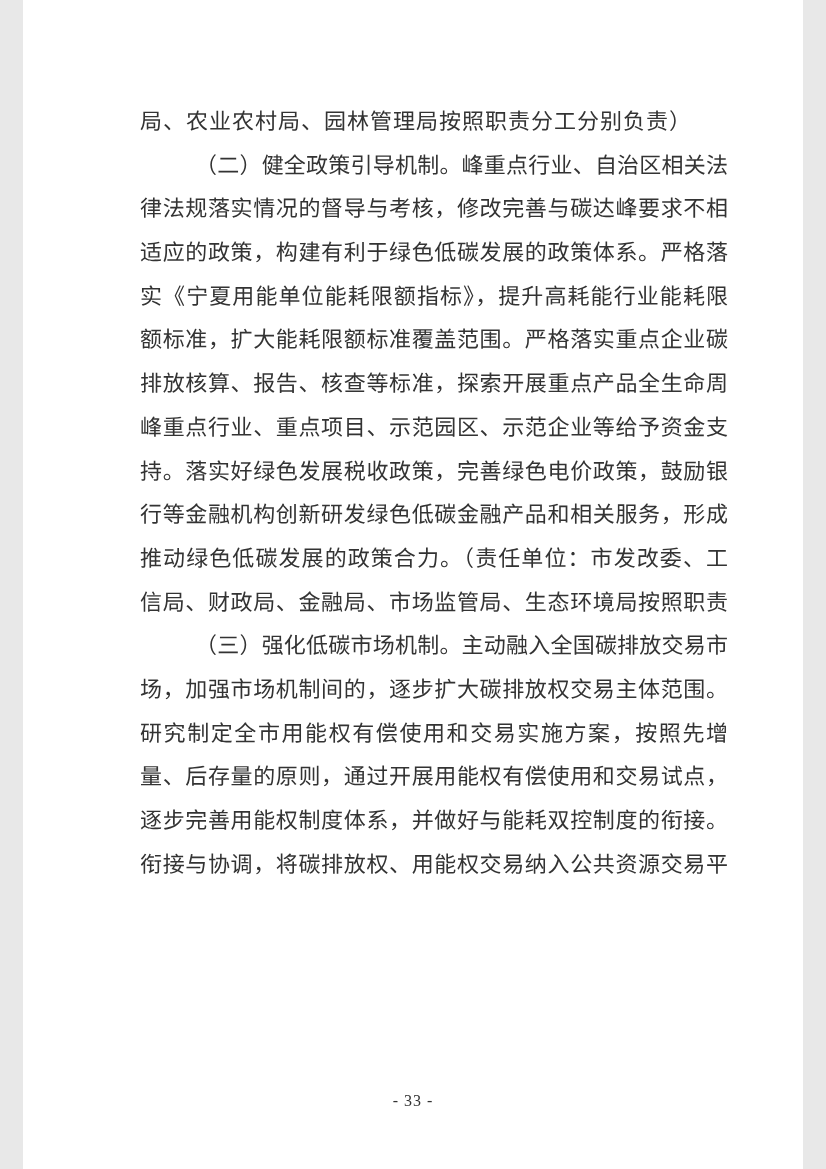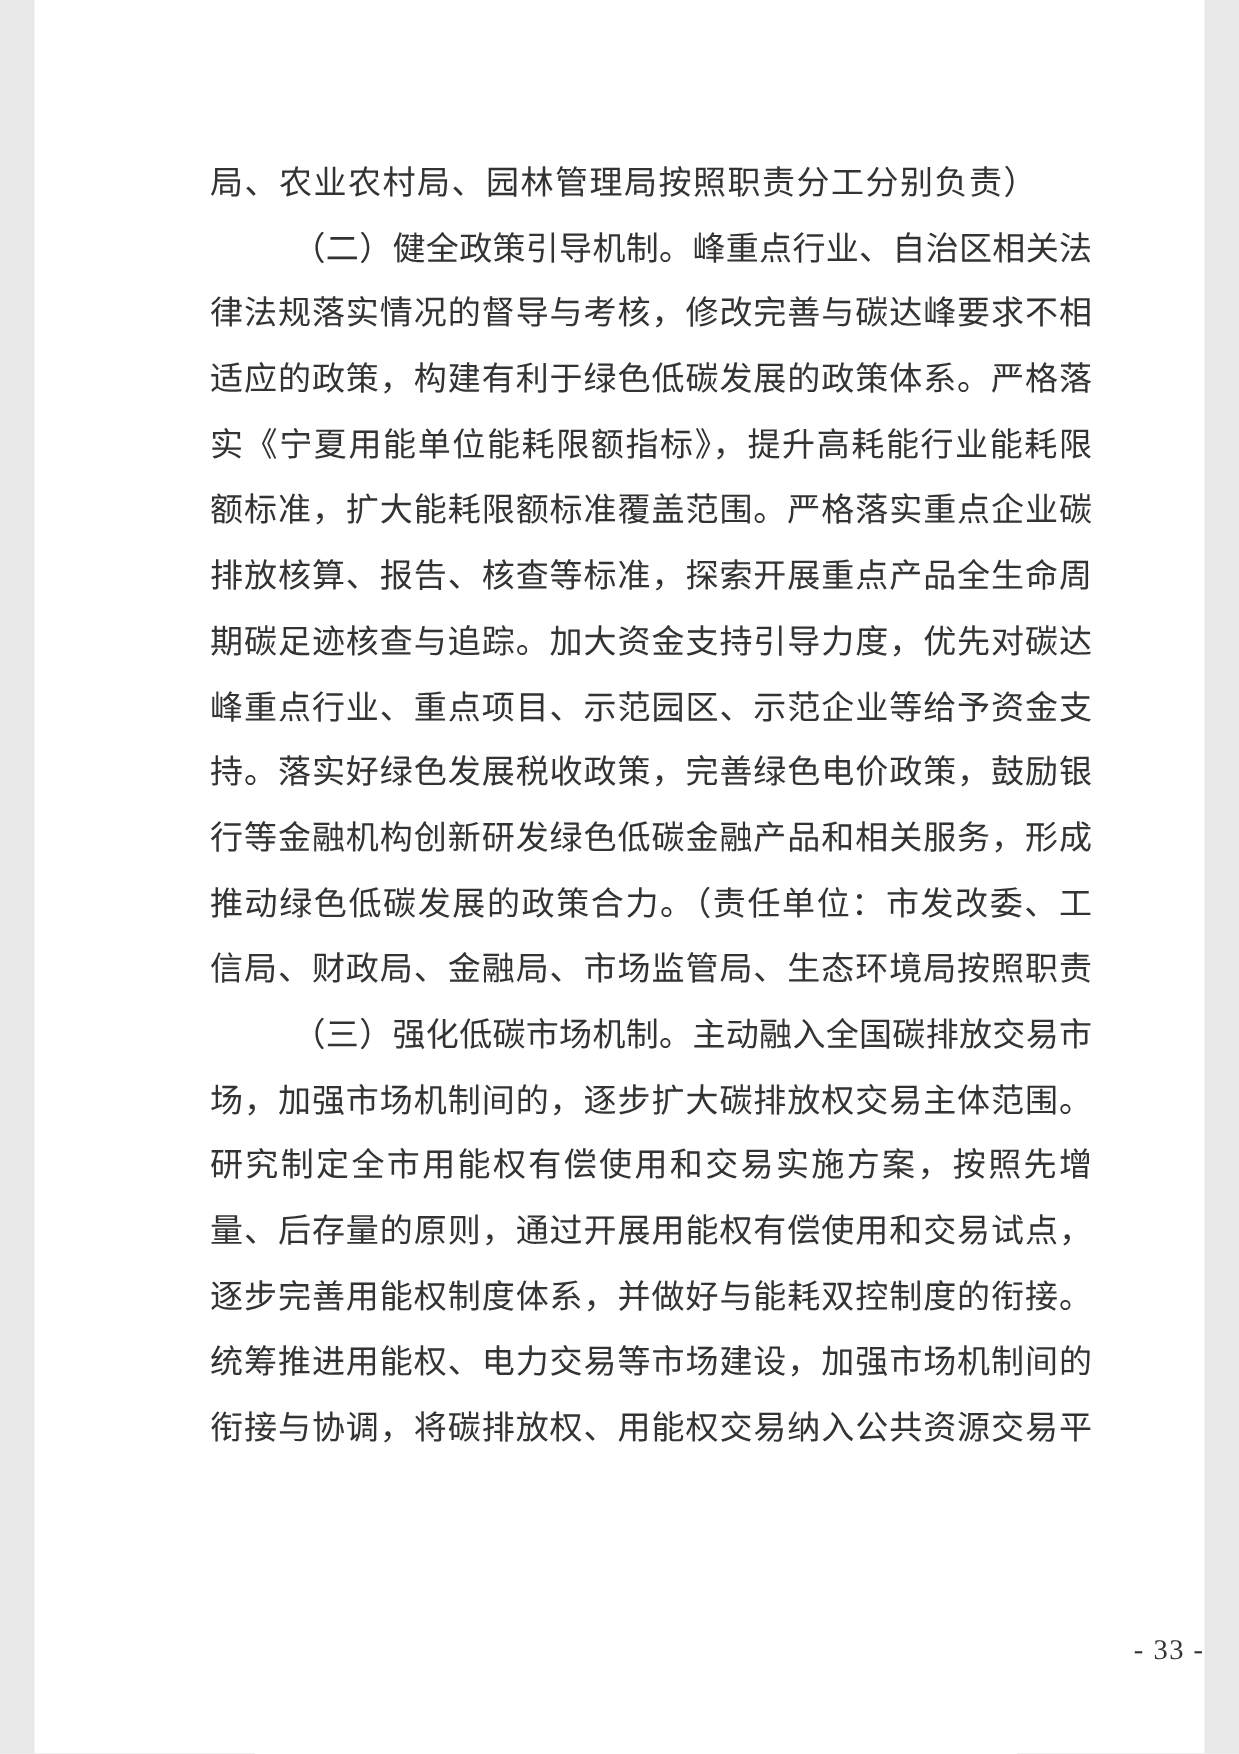--- a/index.html
+++ b/index.html
@@ -40,46 +40,44 @@
     .line.indent {
       padding-left: 55px;
     }
     .page-number {
       position: absolute;
       top: 1089px;
       left: 0;
       width: 100%;
       height: 24px;
       line-height: 24px;
-      text-align: right;
-      font-size: 19px;
+      text-align: center;
+      font-size: 16px;
       color: #333333;
       letter-spacing: 1px;
     }
   </style>
 </head>
 <body>
 
 <div class="page">
   <div class="text-block">
     <div class="line">局、农业农村局、园林管理局按照职责分工分别负责）</div>
     <div class="line just indent">（二）健全政策引导机制。峰重点行业、自治区相关法</div>
     <div class="line just">律法规落实情况的督导与考核，修改完善与碳达峰要求不相</div>
     <div class="line just">适应的政策，构建有利于绿色低碳发展的政策体系。严格落</div>
     <div class="line just">实《宁夏用能单位能耗限额指标》，提升高耗能行业能耗限</div>
     <div class="line just">额标准，扩大能耗限额标准覆盖范围。严格落实重点企业碳</div>
     <div class="line just">排放核算、报告、核查等标准，探索开展重点产品全生命周</div>
-    <div class="line just">期碳足迹核查与追踪。加大资金支持引导力度，优先对碳达</div>
     <div class="line just">峰重点行业、重点项目、示范园区、示范企业等给予资金支</div>
     <div class="line just">持。落实好绿色发展税收政策，完善绿色电价政策，鼓励银</div>
     <div class="line just">行等金融机构创新研发绿色低碳金融产品和相关服务，形成</div>
     <div class="line just">推动绿色低碳发展的政策合力。（责任单位：市发改委、工</div>
     <div class="line just">信局、财政局、金融局、市场监管局、生态环境局按照职责</div>
     <div class="line just indent">（三）强化低碳市场机制。主动融入全国碳排放交易市</div>
     <div class="line just">场，加强市场机制间的，逐步扩大碳排放权交易主体范围。</div>
     <div class="line just">研究制定全市用能权有偿使用和交易实施方案，按照先增</div>
     <div class="line just">量、后存量的原则，通过开展用能权有偿使用和交易试点，</div>
     <div class="line just">逐步完善用能权制度体系，并做好与能耗双控制度的衔接。</div>
-    <div class="line just">统筹推进用能权、电力交易等市场建设，加强市场机制间的</div>
     <div class="line just">衔接与协调，将碳排放权、用能权交易纳入公共资源交易平</div>
   </div>
   <div class="page-number">- 33 -</div>
 </div>
 
 </body></html>

